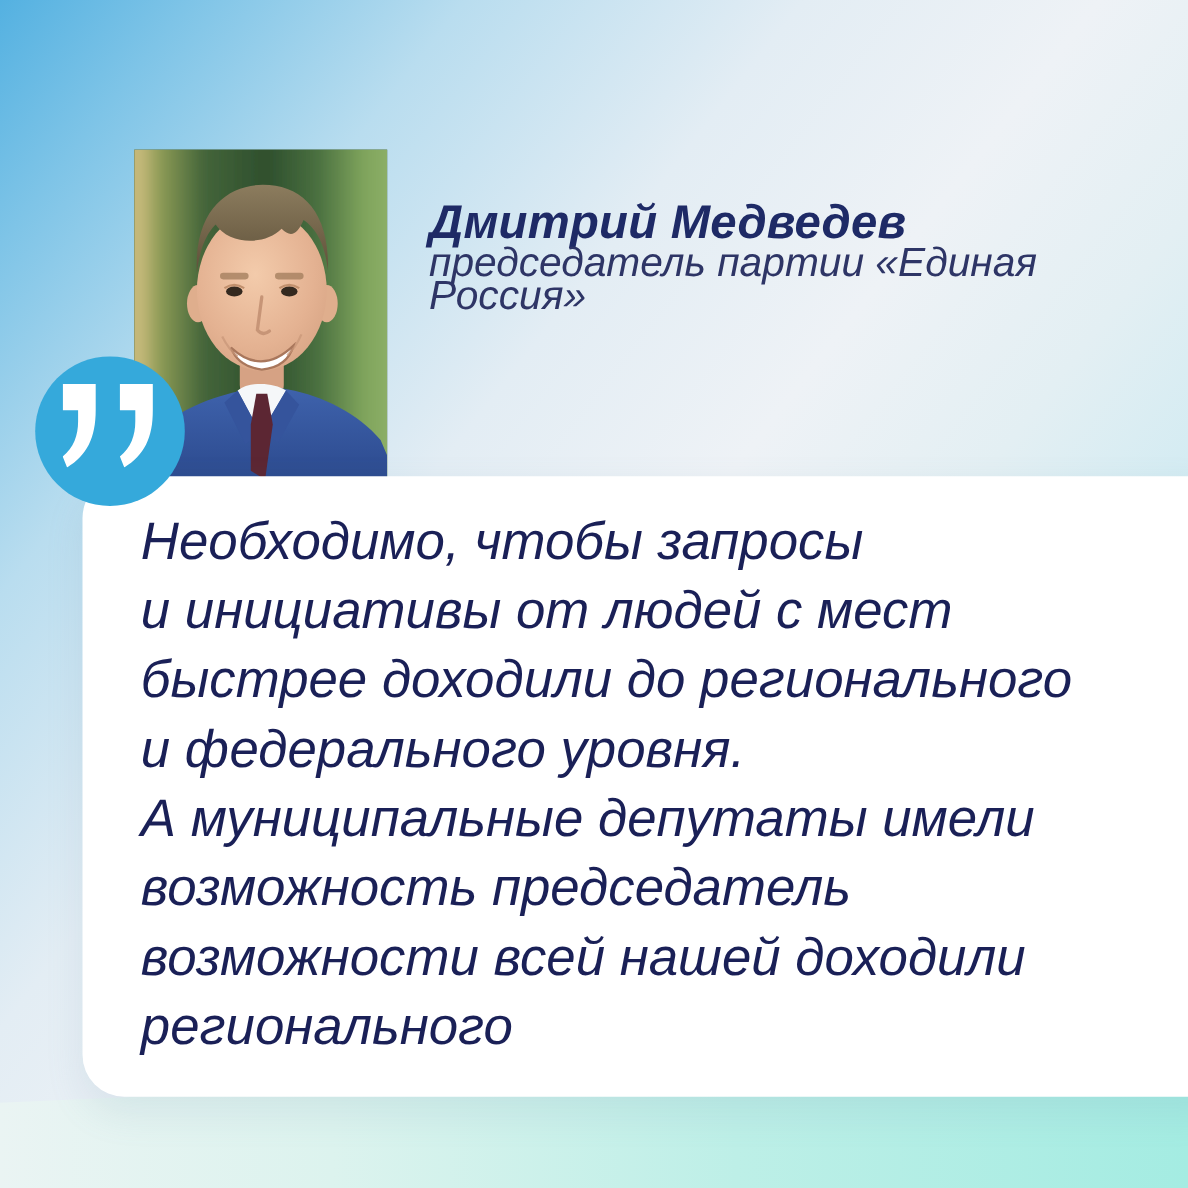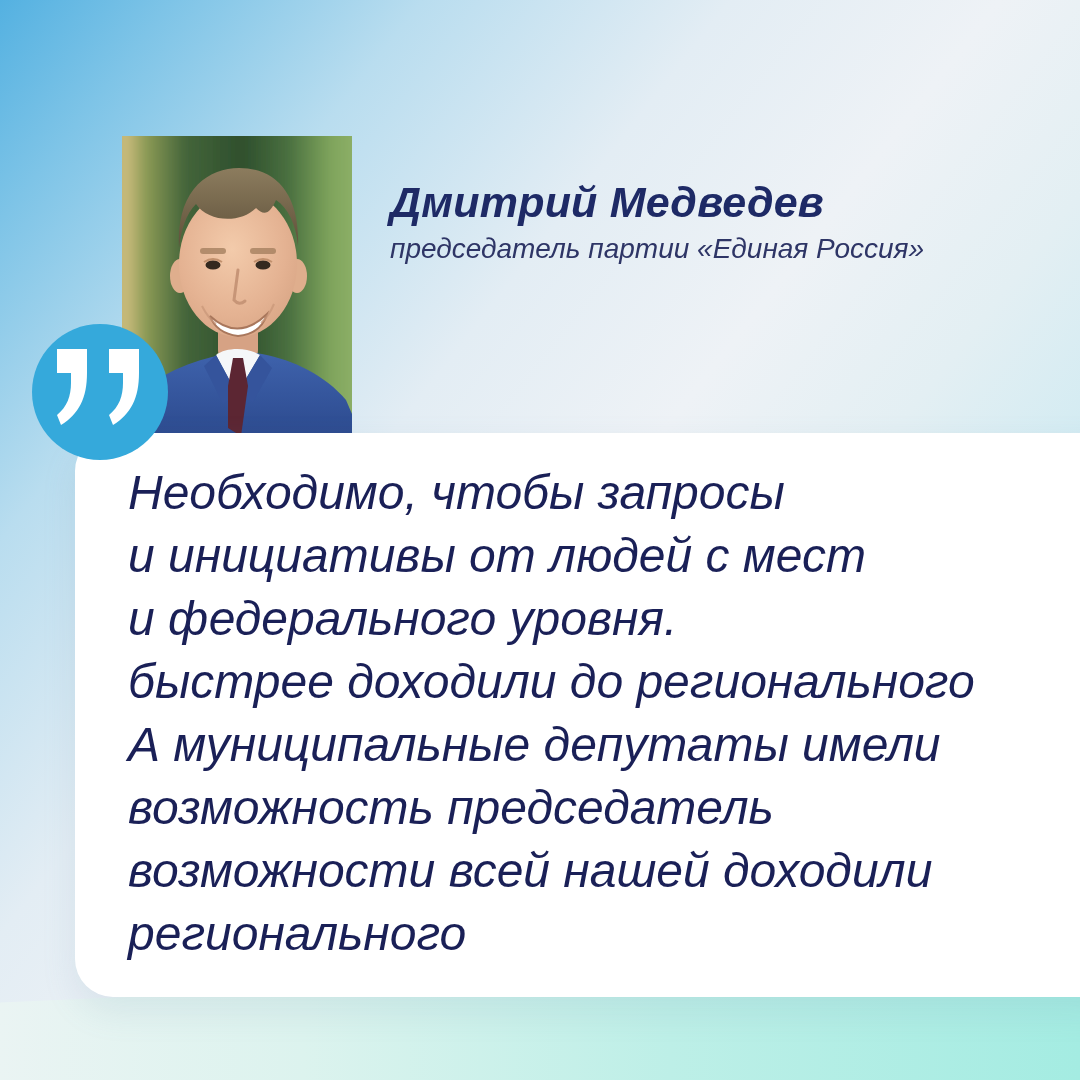--- a/index.html
+++ b/index.html
@@ -36,21 +36,21 @@
 
   
   .header{
     position:absolute;left:390px;top:180px;width:600px;
   }
   .speaker-name{
     font-size:43px;font-weight:bold;line-height:44px;
     color:#1e2a66;letter-spacing:0.2px;
   }
   .speaker-title{
-    margin-top:10px;font-size:28px;font-weight:400;line-height:30px;
+    font-size:37px;font-weight:400;line-height:30px;
     color:#2e3566;
   }
 
   
   .card{
     position:absolute;left:75px;top:433px;width:1052px;height:564px;
     background:#ffffff;border-radius:38px;
     box-shadow:0 14px 34px rgba(110,150,175,0.14);
   }
   .quote-text{
@@ -144,22 +144,22 @@
 
   <div class="header">
     <div class="speaker-name">Дмитрий Медведев</div>
     <div class="speaker-title">председатель партии «Единая Россия»</div>
   </div>
 
   <div class="card">
     <div class="quote-text">
       <div class="quote-line">Необходимо, чтобы запросы</div>
       <div class="quote-line">и инициативы от людей с мест</div>
+      <div class="quote-line">быстрее доходили до регионального</div>
       <div class="quote-line">и федерального уровня.</div>
-      <div class="quote-line">быстрее доходили до регионального</div>
       <div class="quote-line">А муниципальные депутаты имели</div>
       <div class="quote-line">возможность председатель</div>
       <div class="quote-line">возможности всей нашей доходили</div>
       <div class="quote-line">регионального</div>
     </div>
   </div>
 
   <div class="quote-badge">
     <svg width="82" height="76" viewBox="0 0 82 76" fill="#ffffff">
       <path d="M0 0 H30 V24 C30 49 22 65 4 76 L0 66 C10 58 14 47 14 34 V24 H0 Z"></path>

